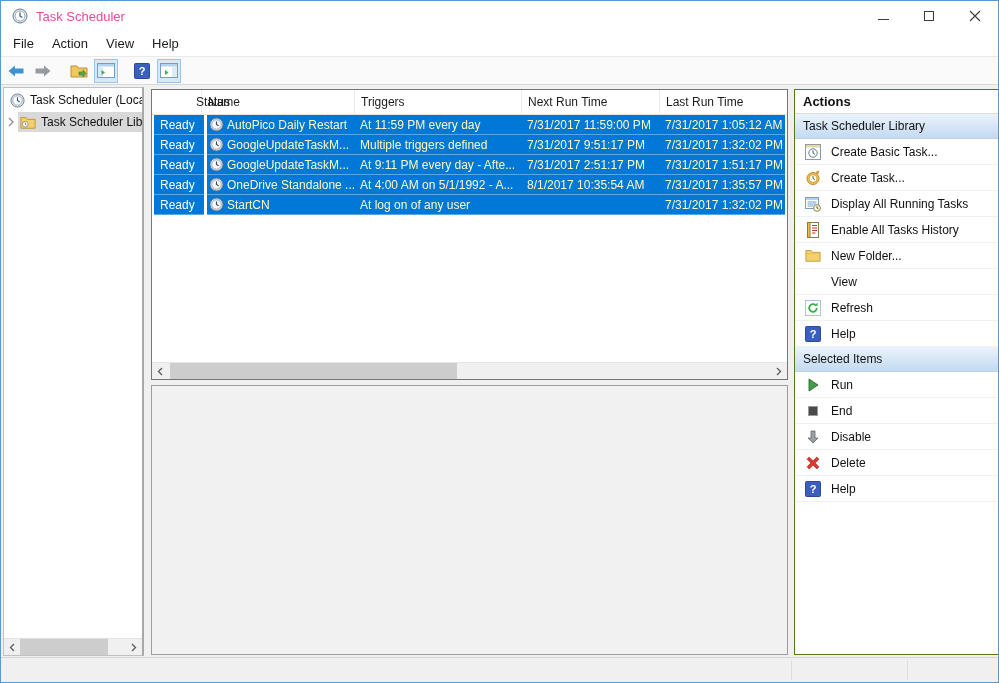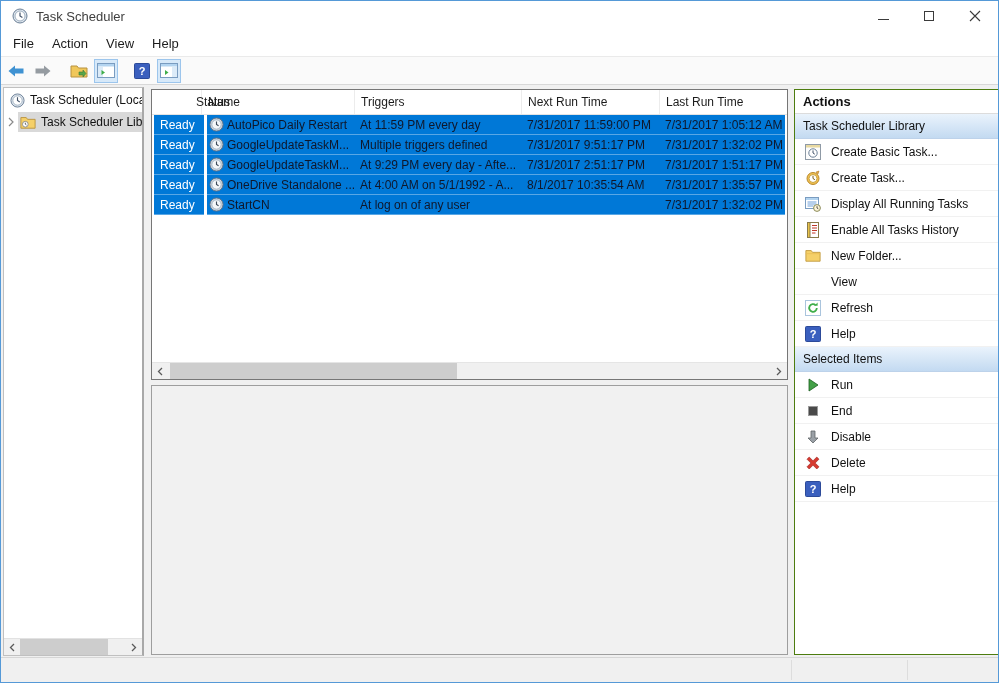--- a/index.html
+++ b/index.html
@@ -3,21 +3,21 @@
 <meta charset="utf-8">
 <style>
   html,body{margin:0;padding:0;background:#fff;}
   body{font-family:"Liberation Sans",sans-serif;}
   *{box-sizing:border-box;}
   .window{position:relative;width:999px;height:683px;border:1px solid #5599d7;background:#fff;overflow:hidden;}
 
   
   .titlebar{position:absolute;top:0;left:0;right:0;height:30px;background:#fff;display:flex;align-items:center;}
   .title-icon{margin-left:11px;display:flex;}
-  .title-text{margin-left:8px;font-size:13px;color:#404040;}
+  .title-text{margin-left:8px;font-size:13px;color:#ec4899;}
   .win-controls{position:absolute;top:0;right:0;height:30px;display:flex;}
   .win-btn{width:46px;height:30px;display:flex;align-items:center;justify-content:center;}
   .glyph-min{width:11px;border-top:1px solid #3b3b3b;margin-top:6px;}
   .glyph-max{width:10px;height:10px;border:1px solid #3b3b3b;}
 
   
   .menubar{position:absolute;top:30px;left:0;right:0;height:26px;background:#fff;border-bottom:1px solid #eaeaea;display:flex;align-items:center;font-size:13px;color:#1c1c1c;}
   .menu-item{padding:4px 9px;}
   .menu-item:first-child{margin-left:3px;}
 
@@ -45,21 +45,21 @@
   .sb-arrow{position:absolute;top:0;width:16px;height:16px;display:flex;align-items:center;justify-content:center;}
   .sb-arrow.left{left:0;} .sb-arrow.right{right:0;}
 
   
   .list-pane{position:absolute;left:150px;top:4px;width:637px;height:291px;background:#fff;border:1px solid #767676;overflow:hidden;}
   .lheader{height:25px;display:flex;border-bottom:1px solid #e4e4e4;font-size:12px;color:#1c1c1c;}
   .hcell{padding:5px 0 0 6px;border-right:1px solid #ececec;height:100%;}
   .hc-status{width:50px;padding-left:44px;} .hc-name{width:153px;} .hc-trig{width:167px;} .hc-next{width:138px;} .hc-last{flex:1;border-right:none;}
   .lrow{height:20px;position:relative;}
   .cell-status{position:absolute;left:2px;top:0;width:50px;height:20px;background:#0078d7;color:#fff;font-size:12px;line-height:20px;padding-left:6px;box-shadow:inset 0 -1px rgba(255,255,255,0.35);}
-  .band{position:absolute;left:55px;top:0;right:2px;height:20px;background:#0078d7;color:#0f172a;font-size:12px;line-height:20px;white-space:nowrap;overflow:hidden;box-shadow:inset 0 -1px rgba(255,255,255,0.35);}
+  .band{position:absolute;left:55px;top:0;right:2px;height:20px;background:#0078d7;color:#fef9c3;font-size:12px;line-height:20px;white-space:nowrap;overflow:hidden;box-shadow:inset 0 -1px rgba(255,255,255,0.35);}
   .band .rowclock{position:absolute;left:2px;top:2px;display:flex;}
   .band .c-name{position:absolute;left:20px;width:130px;overflow:hidden;white-space:nowrap;}
   .band .c-trig{position:absolute;left:153px;width:164px;overflow:hidden;white-space:nowrap;}
   .band .c-next{position:absolute;left:320px;width:135px;overflow:hidden;white-space:nowrap;}
   .band .c-last{position:absolute;left:458px;right:0;overflow:hidden;white-space:nowrap;}
   .list-hscroll{position:absolute;left:0;right:0;bottom:0;height:17px;background:#f0f0f0;border-top:1px solid #e5e5e5;}
   .list-hscroll .thumb{position:absolute;left:18px;top:0;width:287px;height:16px;background:#cdcdcd;}
 
   
   .preview-pane{position:absolute;left:150px;top:300px;width:637px;bottom:2px;background:#f1f1f1;border:1px solid #9e9e9e;}
@@ -249,21 +249,21 @@
         <div class="cell-status">Ready</div>
         <div class="band">
           <span class="rowclock">
               <svg width="15" height="15" viewBox="0 0 16 16">
                 <circle cx="8" cy="8" r="7" fill="#cfd8e2" stroke="#5f7083"></circle>
                 <circle cx="8" cy="8" r="5" fill="#f4f7fa" stroke="#9fb0c0"></circle>
                 <path d="M8 4.8V8l2.2 1.4" stroke="#3c4a5a" stroke-width="1.2" fill="none"></path>
               </svg>
             </span>
           <span class="c-name">GoogleUpdateTaskM...</span>
-          <span class="c-trig">At 9:29 PM every day - Afte...</span>
+          <span class="c-trig">At 9:11 PM every day - Afte...</span>
           <span class="c-next">7/31/2017 2:51:17 PM</span>
           <span class="c-last">7/31/2017 1:51:17 PM</span>
         </div>
       </div>
 
       <div class="lrow">
         <div class="cell-status">Ready</div>
         <div class="band">
           <span class="rowclock">
               <svg width="15" height="15" viewBox="0 0 16 16">

